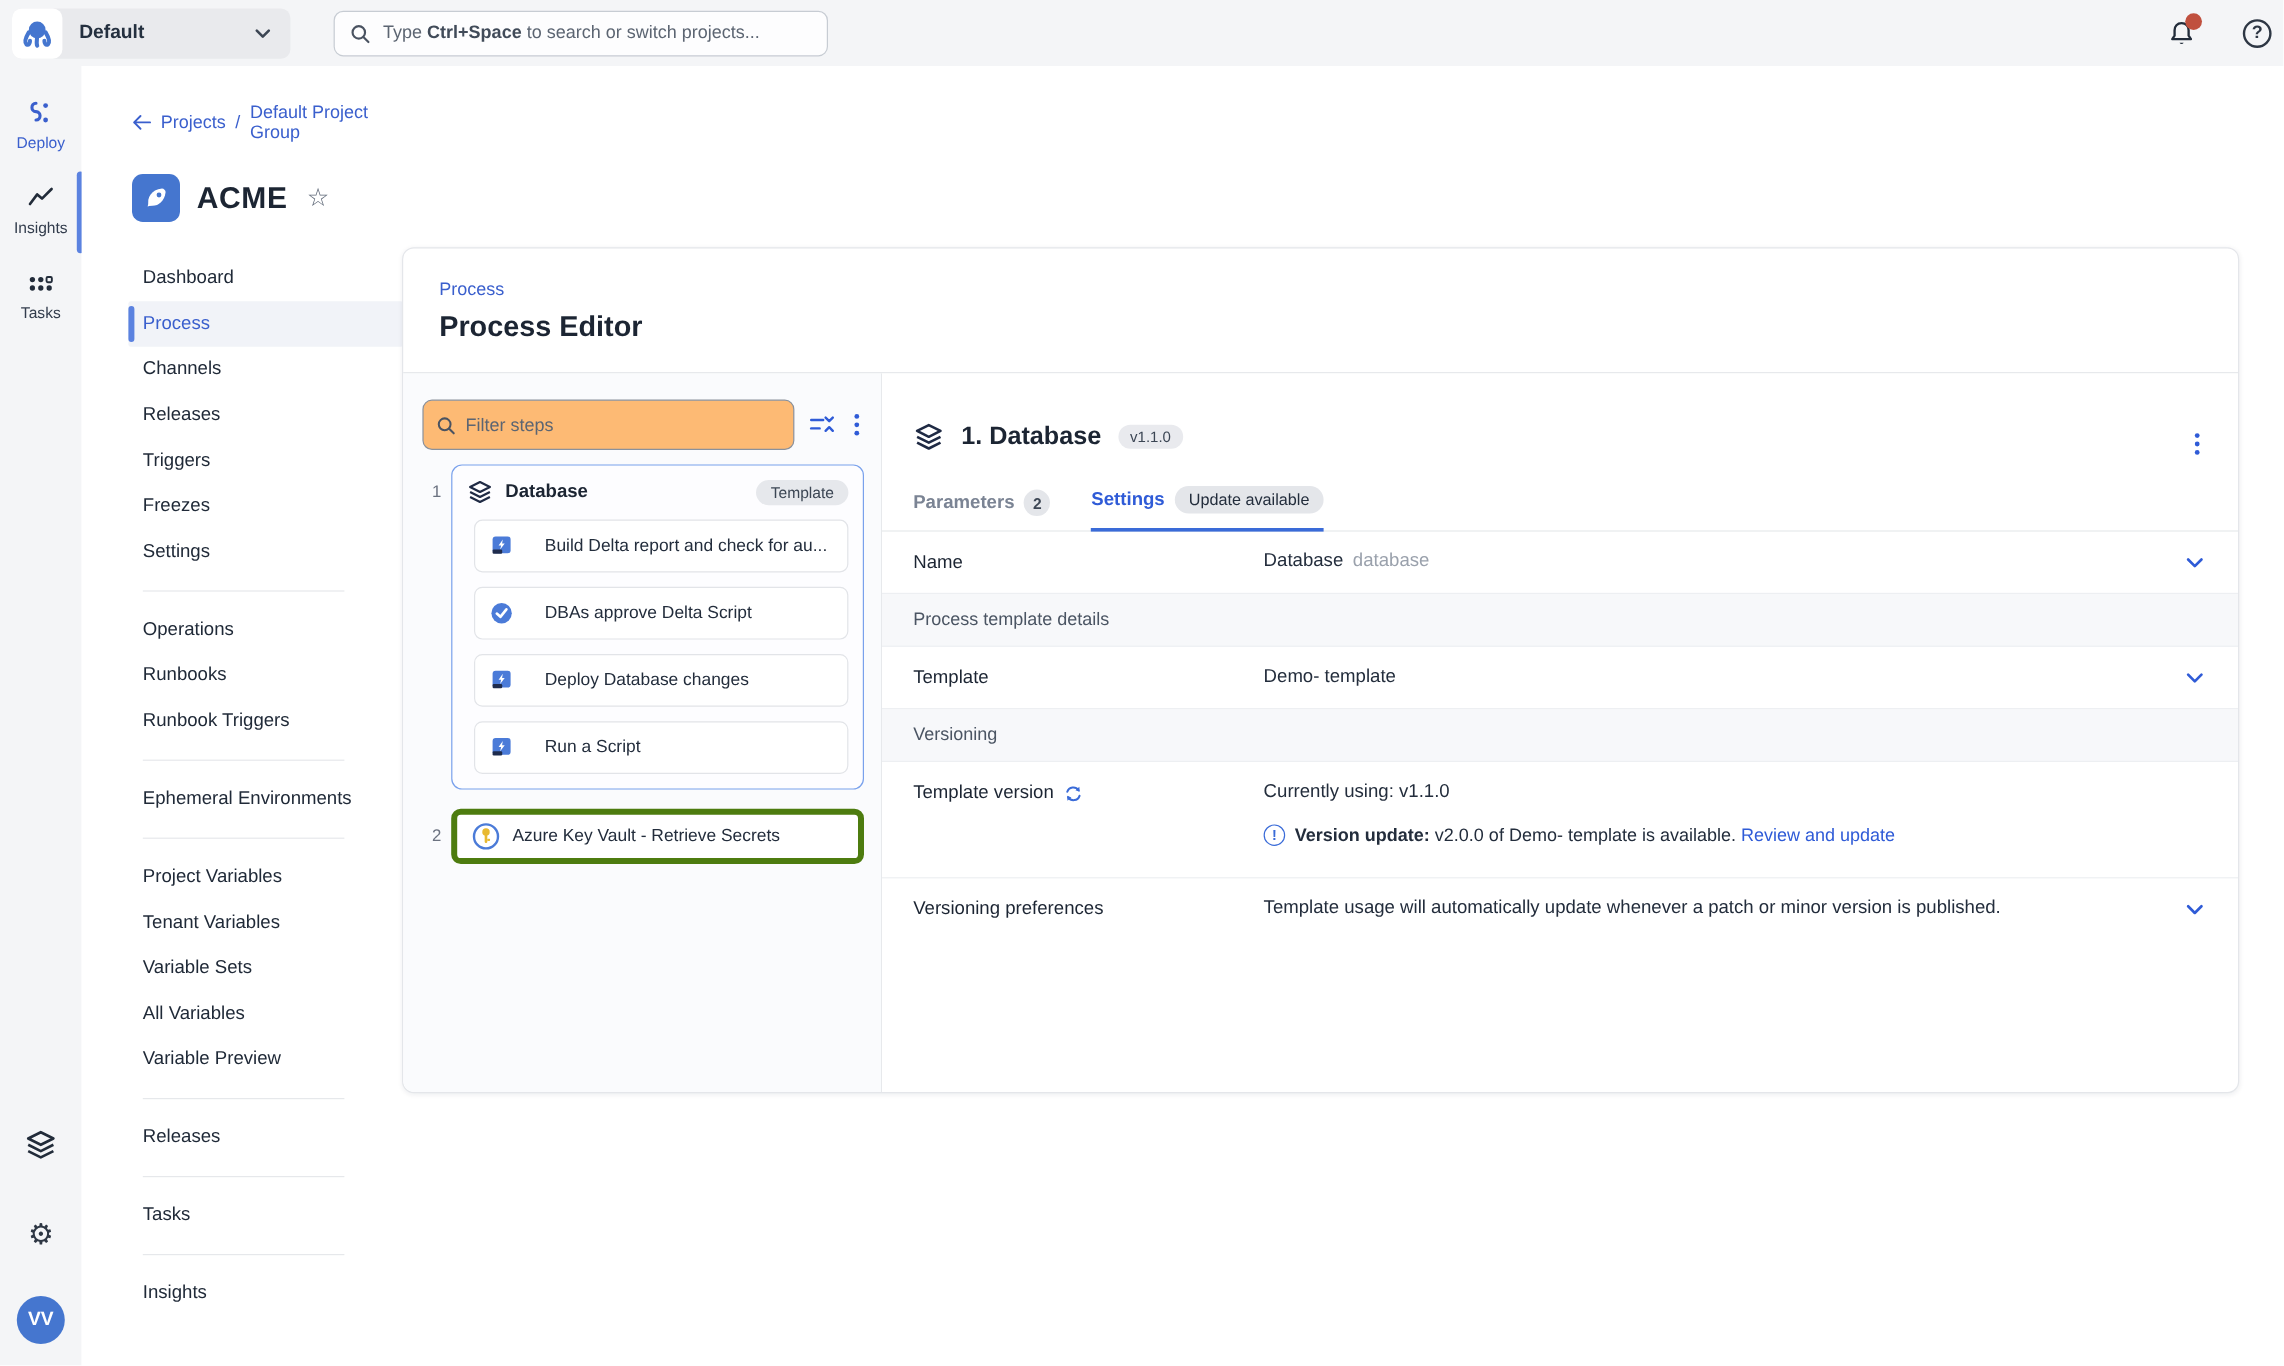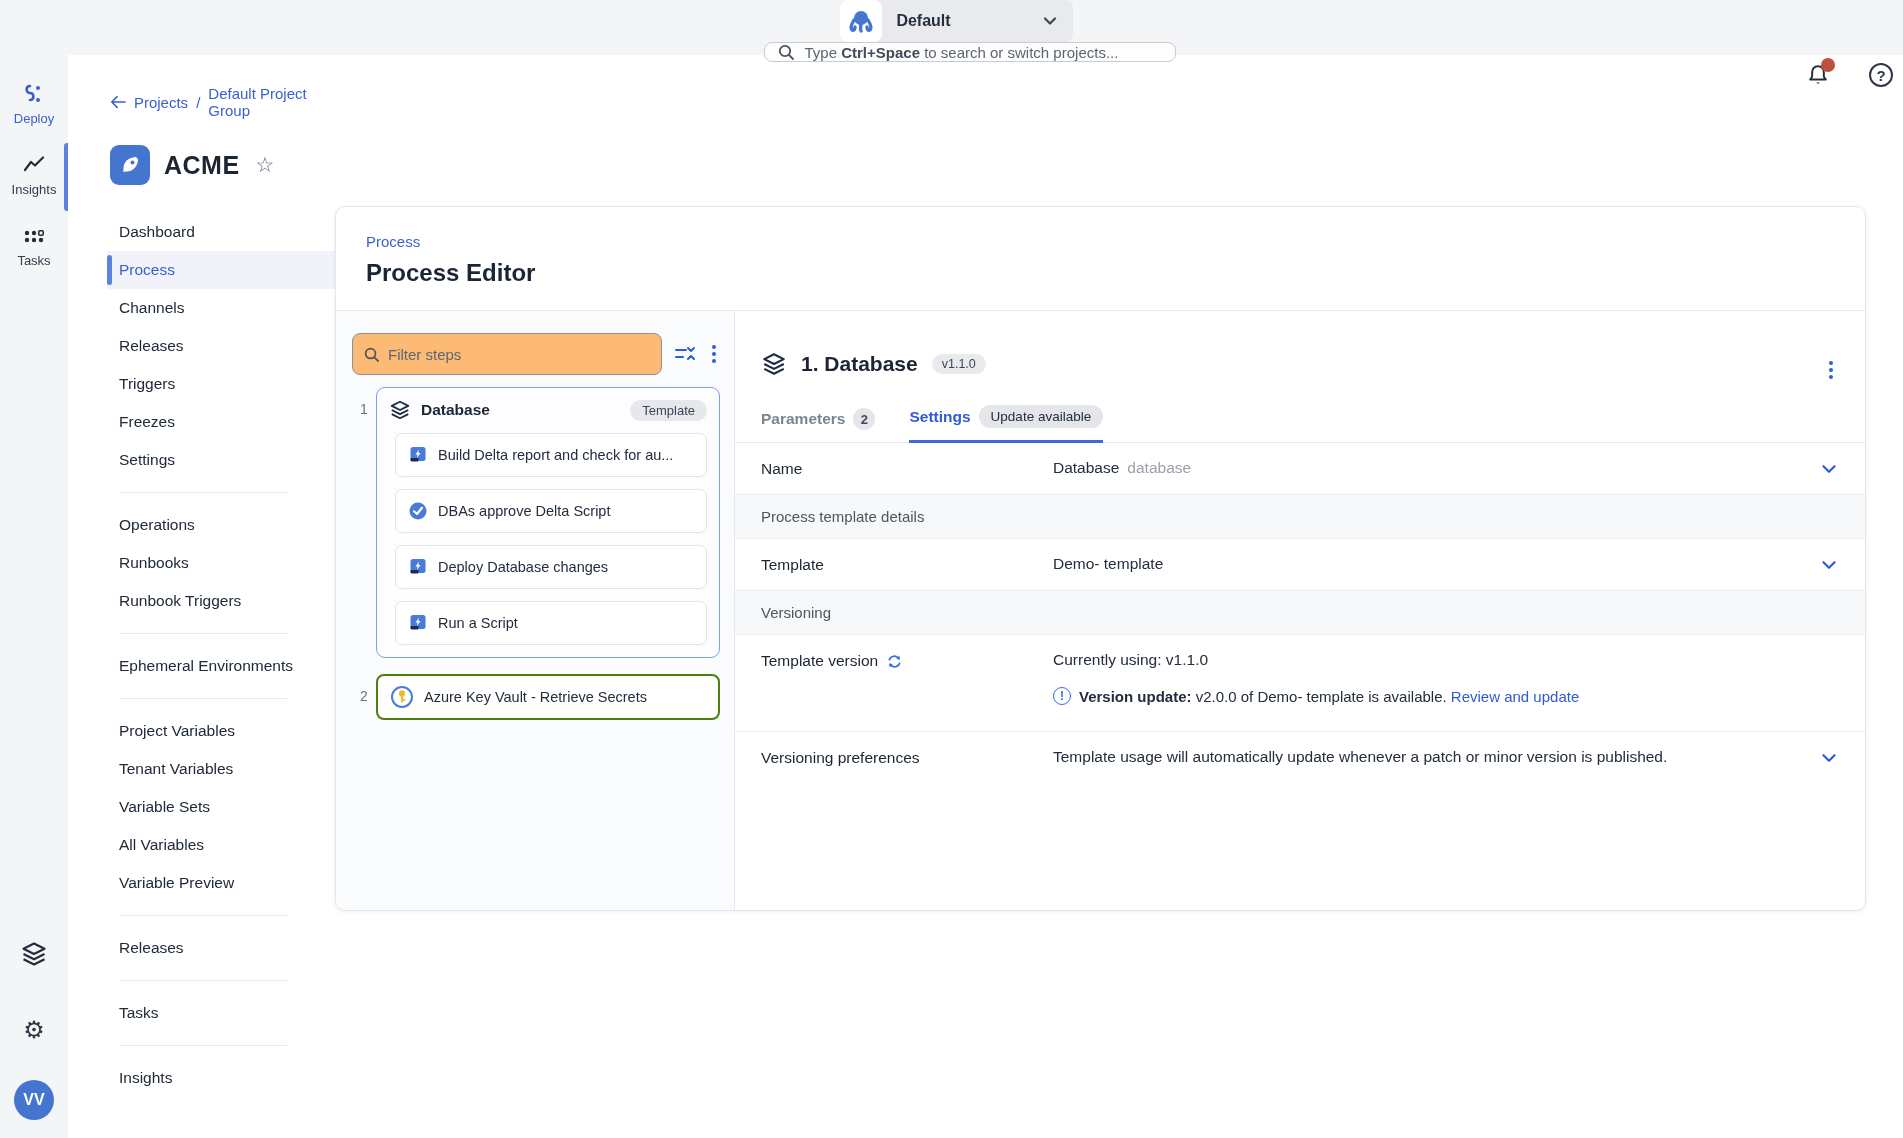--- a/index.html
+++ b/index.html
@@ -1,20 +1,20 @@
 <!DOCTYPE html>
 <html><head>
 <meta charset="utf-8">
 <style>
   * { margin:0; padding:0; box-sizing:border-box; }
   html,body { width:1903px; height:1138px; overflow:hidden; }
   body { font-family:"Liberation Sans", sans-serif; background:#ffffff; color:#1f2633; position:relative; }
 
   
-  .topbar { position:absolute; top:0; left:0; width:1903px; height:55px; background:#f4f5f7; display:flex; align-items:center;flex-direction:column; }
+  .topbar { position:absolute; top:0; left:0; width:1903px; height:55px; background:#f4f5f7; display:flex; align-items:center; }
   .space-pill { display:flex; align-items:center; height:42px; margin-left:10px; background:#e9eaed; border-radius:8px; padding-right:14px; cursor:pointer; }
   .logo-box { width:42px; height:42px; background:#ffffff; border-radius:8px; display:flex; align-items:center; justify-content:center; margin-right:14px; }
   .space-name { font-weight:700; font-size:16px; color:#24303f; margin-right:90px; }
   .chev { stroke:#3c4654; stroke-width:2.2; fill:none; stroke-linecap:round; stroke-linejoin:round; }
   .search-box { display:flex; align-items:center; height:38px; width:412px; margin-left:36px; background:#fdfdfe; border:1px solid #c7ccd3; border-radius:8px; padding:0 12px; cursor:text; }
   .search-box .ph { color:#5c6572; font-size:15px; margin-left:10px; white-space:nowrap; }
   .search-box .ph b { font-weight:700; color:#414b59; }
   .topbar-right { margin-left:auto; display:flex; align-items:center; gap:38px; padding-right:10px; }
   .bell-wrap { position:relative; width:26px; height:26px; cursor:pointer; }
   .red-dot { position:absolute; top:-4px; right:-4px; width:14px; height:14px; border-radius:50%; background:#c0503e; }
@@ -63,23 +63,23 @@
   .filter-row { display:flex; align-items:center; gap:8px; }
   .filter-input { flex:1; display:flex; align-items:center; height:42px; border:1px solid #8a919c; border-radius:8px; background:#fdba74; padding:0 10px; cursor:text; }
   .filter-input .ph { color:#5c6572; font-size:15px; margin-left:8px; }
   .icon-btn { padding:4px; cursor:pointer; display:flex; }
   .step-group-row { display:flex; margin-top:12px; }
   .step-num { width:24px; font-size:14px; color:#6b7280; text-align:center; padding-top:14px; }
   .step-group { flex:1; border:1.5px solid #79a1ec; border-radius:9px; background:#fdfdff; padding:11px 12px 12px 12px; }
   .group-head { display:flex; align-items:center; gap:10px; cursor:pointer; }
   .group-name { font-size:15.5px; font-weight:700; color:#1c2533; }
   .badge-pill { margin-left:auto; background:#e6e8ec; border-radius:12px; padding:3px 12px; font-size:13px; color:#3c4654; }
-  .child-card { display:flex; align-items:center; gap:10px; height:44px; background:#ffffff; border:1px solid #e2e4e8; border-radius:7px; margin:12px 0 0 6px; padding:0 12px; font-size:14.5px; color:#232d3c; cursor:pointer; }
+  .child-card { display:flex; align-items:center; gap:26px; height:44px; background:#ffffff; border:1px solid #e2e4e8; border-radius:7px; margin:12px 0 0 6px; padding:0 12px; font-size:14.5px; color:#232d3c; cursor:pointer; }
   .step2-row { display:flex; margin-top:16px; }
-  .step2-card { flex:1; display:flex; align-items:center; gap:10px; height:46px; background:#fff; border:2px solid #4d7c0f; border-radius:8px; padding:0 12px; font-size:14.5px; color:#232d3c; cursor:pointer; }
+  .step2-card { flex:1; display:flex; align-items:center; gap:10px; height:46px; background:#fff; border:5px solid #4d7c0f; border-radius:8px; padding:0 12px; font-size:14.5px; color:#232d3c; cursor:pointer; }
 
   
   .detail { flex:1; position:relative; border-radius:0 0 10px 0; }
   .detail-head { display:flex; align-items:center; gap:14px; padding:40px 24px 0 26px; }
   .detail-title { font-size:21px; font-weight:600; color:#1c2533; }
   .ver-pill { background:#e9eaee; border-radius:11px; padding:3px 10px; font-size:12.5px; color:#3c4654; }
   .detail-kebab { position:absolute; right:26px; top:44px; }
   .tabs { display:flex; align-items:flex-end; gap:34px; padding:0 0 0 26px; margin-top:28px; border-bottom:1px solid #e7e9ec; }
   .tab { display:flex; align-items:center; gap:8px; padding-bottom:12px; cursor:pointer; font-size:15.5px; }
   .tab.inactive { color:#7b8494; font-weight:600; }

